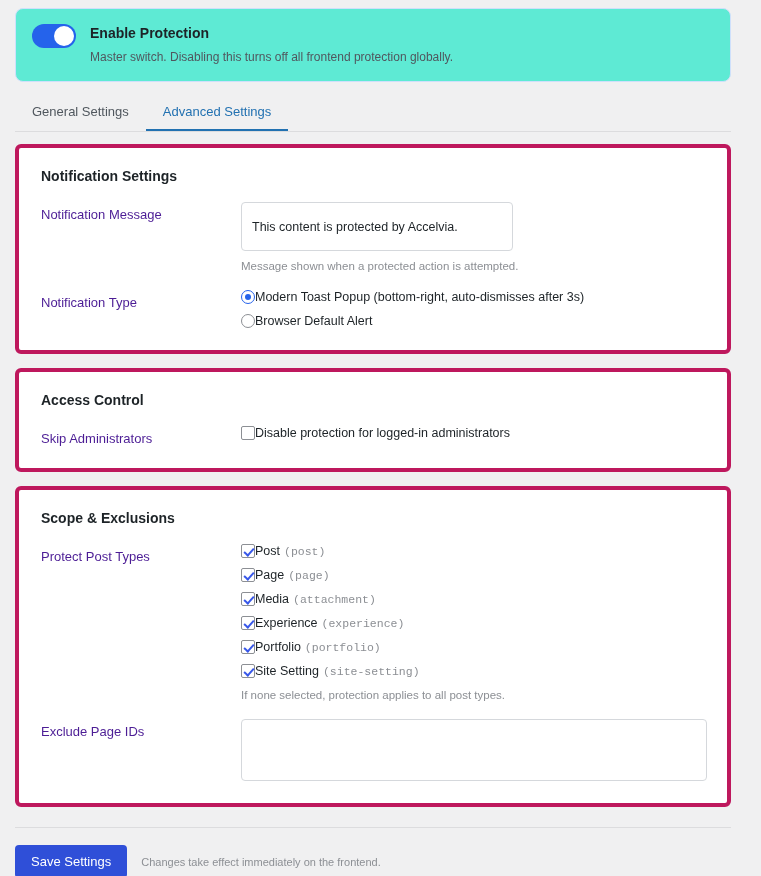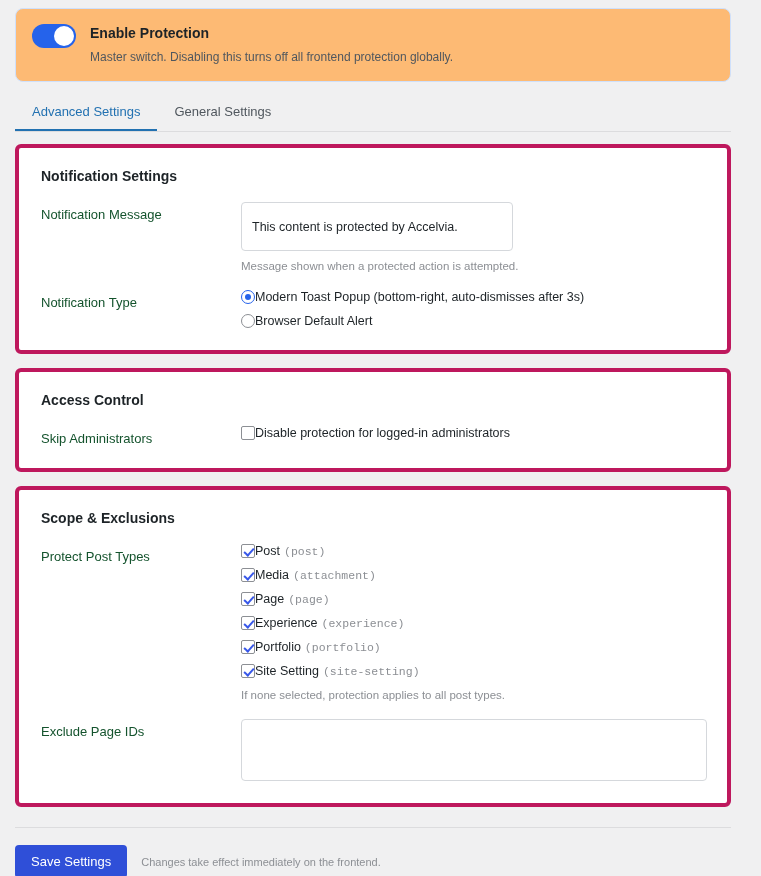--- a/index.html
+++ b/index.html
@@ -16,21 +16,21 @@
   }
   .page {
     width: 761px;
     height: 876px;
     position: relative;
   }
 
   
   .master-banner {
     margin: 8px 30px 0 15px;
-    background: #fdba74;
+    background: #5eead4;
     border: 1px solid #cfe0fb;
     border-radius: 8px;
     padding: 14px 16px 16px 16px;
     display: flex;
     align-items: flex-start;
     gap: 14px;
   }
   .switch {
     width: 44px;
     height: 24px;
@@ -104,21 +104,21 @@
   .row {
     display: flex;
     align-items: flex-start;
     margin-bottom: 16px;
   }
   .row:last-child { margin-bottom: 0; }
   .row-label {
     width: 200px;
     flex: 0 0 200px;
     font-size: 13px;
-    color: #14532d;
+    color: #4c1d95;
     padding-top: 5px;
   }
   .row-field { flex: 1 1 auto; }
 
   .text-input {
     width: 272px;
     height: 49px;
     border: 1px solid #d5d8dc;
     border-radius: 4px;
     padding: 0 10px;
@@ -237,22 +237,22 @@
     <div class="switch">
       <div class="knob"></div>
     </div>
     <div class="master-text">
       <div class="master-title">Enable Protection</div>
       <div class="master-desc">Master switch. Disabling this turns off all frontend protection globally.</div>
     </div>
   </div>
 
   <div class="tabs">
+    <div class="tab">General Settings</div>
     <div class="tab active">Advanced Settings</div>
-    <div class="tab">General Settings</div>
   </div>
 
   <div class="card">
     <div class="card-title">Notification Settings</div>
 
     <div class="row">
       <div class="row-label">Notification Message</div>
       <div class="row-field">
         <input class="text-input" type="text" value="This content is protected by Accelvia." style="">
         <div class="hint">Message shown when a protected action is attempted.</div>
@@ -293,27 +293,27 @@
     <div class="row">
       <div class="row-label">Protect Post Types</div>
       <div class="row-field">
         <div class="check-line">
           <span class="checkbox checked"></span>
           <span>Post</span>
           <span class="slug">(post)</span>
         </div>
         <div class="check-line">
           <span class="checkbox checked"></span>
+          <span>Page</span>
+          <span class="slug">(page)</span>
+        </div>
+        <div class="check-line">
+          <span class="checkbox checked"></span>
           <span>Media</span>
           <span class="slug">(attachment)</span>
-        </div>
-        <div class="check-line">
-          <span class="checkbox checked"></span>
-          <span>Page</span>
-          <span class="slug">(page)</span>
         </div>
         <div class="check-line">
           <span class="checkbox checked"></span>
           <span>Experience</span>
           <span class="slug">(experience)</span>
         </div>
         <div class="check-line">
           <span class="checkbox checked"></span>
           <span>Portfolio</span>
           <span class="slug">(portfolio)</span>

